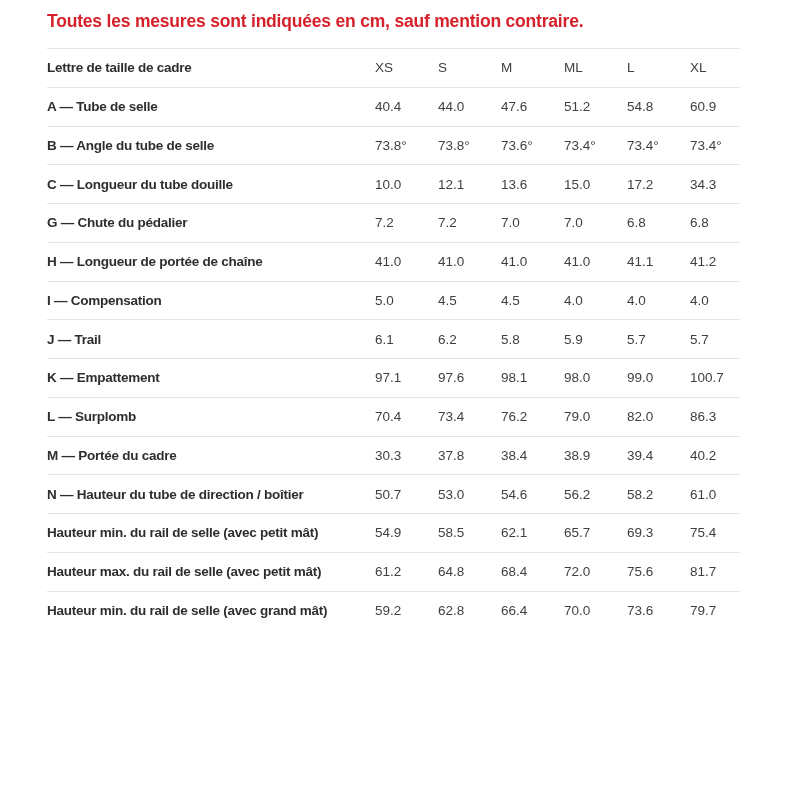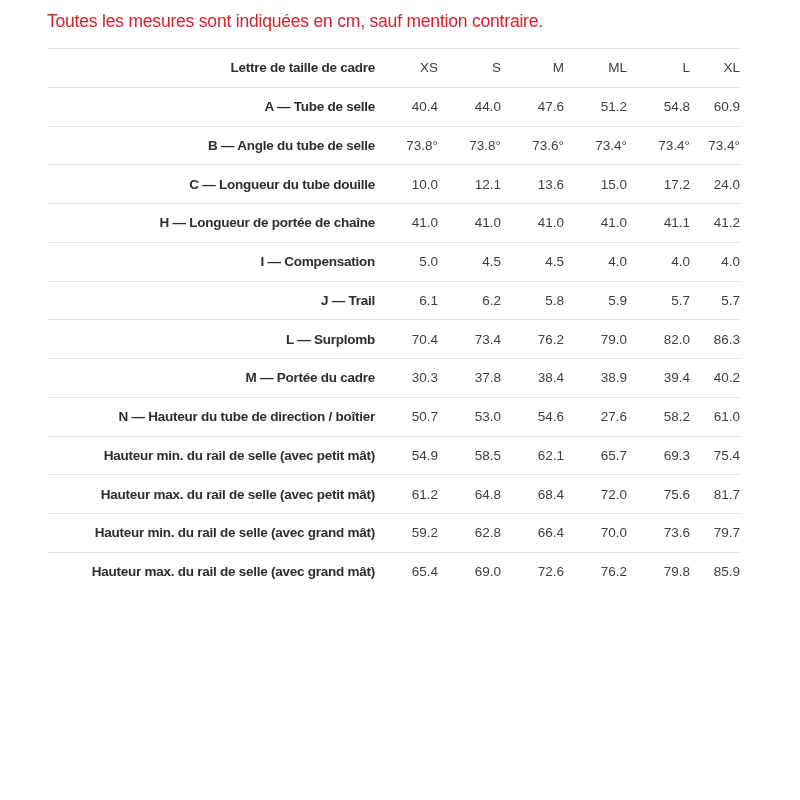--- a/index.html
+++ b/index.html
@@ -18,35 +18,34 @@
     width: 800px;
     height: 800px;
     font-family: "Liberation Sans", sans-serif;
     overflow: hidden;
   }
   .page-title {
     position: absolute;
     left: 47px;
     top: 11px;
     font-size: 17.5px;
-    font-weight: 400;
+    font-weight: 700;
     letter-spacing: -0.2px;
     color: var(--accent);
   }
   table.geometry {
     position: absolute;
     left: 47px;
     top: 48px;
     width: 693px;
     border-collapse: collapse;
     table-layout: fixed;
   }
   table.geometry tr {
     height: 38.75px;
-    text-align: right;
   }
   table.geometry td {
     border-top: 1px solid var(--border);
     padding: 0;
     vertical-align: middle;
   }
   td.label {
     font-weight: 700;
     font-size: 13.5px;
     letter-spacing: -0.25px;
@@ -104,21 +103,30 @@
     <td class="val">73.4°</td>
     <td class="val">73.4°</td>
   </tr>
       <tr>
     <td class="label">C — Longueur du tube douille</td>
     <td class="val">10.0</td>
     <td class="val">12.1</td>
     <td class="val">13.6</td>
     <td class="val">15.0</td>
     <td class="val">17.2</td>
-    <td class="val">24.0</td>
+    <td class="val">34.3</td>
+  </tr>
+      <tr>
+    <td class="label">G — Chute du pédalier</td>
+    <td class="val">7.2</td>
+    <td class="val">7.2</td>
+    <td class="val">7.0</td>
+    <td class="val">7.0</td>
+    <td class="val">6.8</td>
+    <td class="val">6.8</td>
   </tr>
       <tr>
     <td class="label">H — Longueur de portée de chaîne</td>
     <td class="val">41.0</td>
     <td class="val">41.0</td>
     <td class="val">41.0</td>
     <td class="val">41.0</td>
     <td class="val">41.1</td>
     <td class="val">41.2</td>
   </tr>
@@ -134,20 +142,29 @@
       <tr>
     <td class="label">J — Trail</td>
     <td class="val">6.1</td>
     <td class="val">6.2</td>
     <td class="val">5.8</td>
     <td class="val">5.9</td>
     <td class="val">5.7</td>
     <td class="val">5.7</td>
   </tr>
       <tr>
+    <td class="label">K — Empattement</td>
+    <td class="val">97.1</td>
+    <td class="val">97.6</td>
+    <td class="val">98.1</td>
+    <td class="val">98.0</td>
+    <td class="val">99.0</td>
+    <td class="val">100.7</td>
+  </tr>
+      <tr>
     <td class="label">L — Surplomb</td>
     <td class="val">70.4</td>
     <td class="val">73.4</td>
     <td class="val">76.2</td>
     <td class="val">79.0</td>
     <td class="val">82.0</td>
     <td class="val">86.3</td>
   </tr>
       <tr>
     <td class="label">M — Portée du cadre</td>
@@ -156,21 +173,21 @@
     <td class="val">38.4</td>
     <td class="val">38.9</td>
     <td class="val">39.4</td>
     <td class="val">40.2</td>
   </tr>
       <tr>
     <td class="label">N — Hauteur du tube de direction / boîtier</td>
     <td class="val">50.7</td>
     <td class="val">53.0</td>
     <td class="val">54.6</td>
-    <td class="val">27.6</td>
+    <td class="val">56.2</td>
     <td class="val">58.2</td>
     <td class="val">61.0</td>
   </tr>
       <tr>
     <td class="label">Hauteur min. du rail de selle (avec petit mât)</td>
     <td class="val">54.9</td>
     <td class="val">58.5</td>
     <td class="val">62.1</td>
     <td class="val">65.7</td>
     <td class="val">69.3</td>
@@ -187,23 +204,14 @@
   </tr>
       <tr>
     <td class="label">Hauteur min. du rail de selle (avec grand mât)</td>
     <td class="val">59.2</td>
     <td class="val">62.8</td>
     <td class="val">66.4</td>
     <td class="val">70.0</td>
     <td class="val">73.6</td>
     <td class="val">79.7</td>
   </tr>
-      <tr>
-    <td class="label">Hauteur max. du rail de selle (avec grand mât)</td>
-    <td class="val">65.4</td>
-    <td class="val">69.0</td>
-    <td class="val">72.6</td>
-    <td class="val">76.2</td>
-    <td class="val">79.8</td>
-    <td class="val">85.9</td>
-  </tr>
     </tbody>
 </table>
 
 </body></html>

